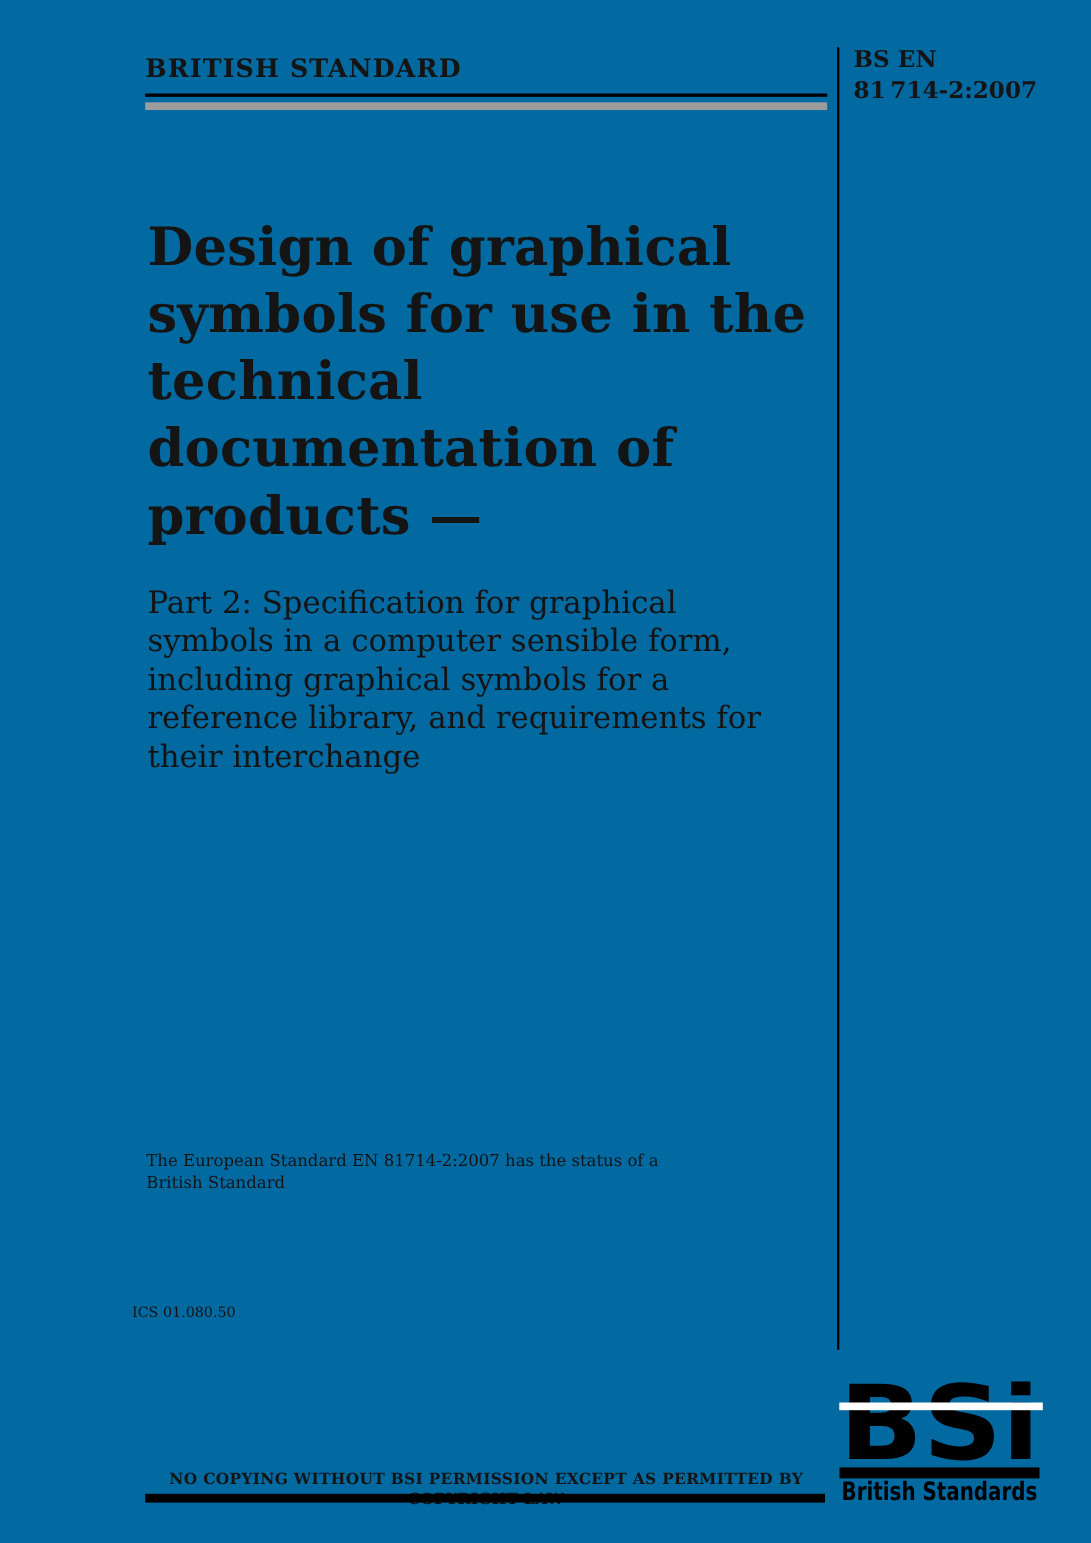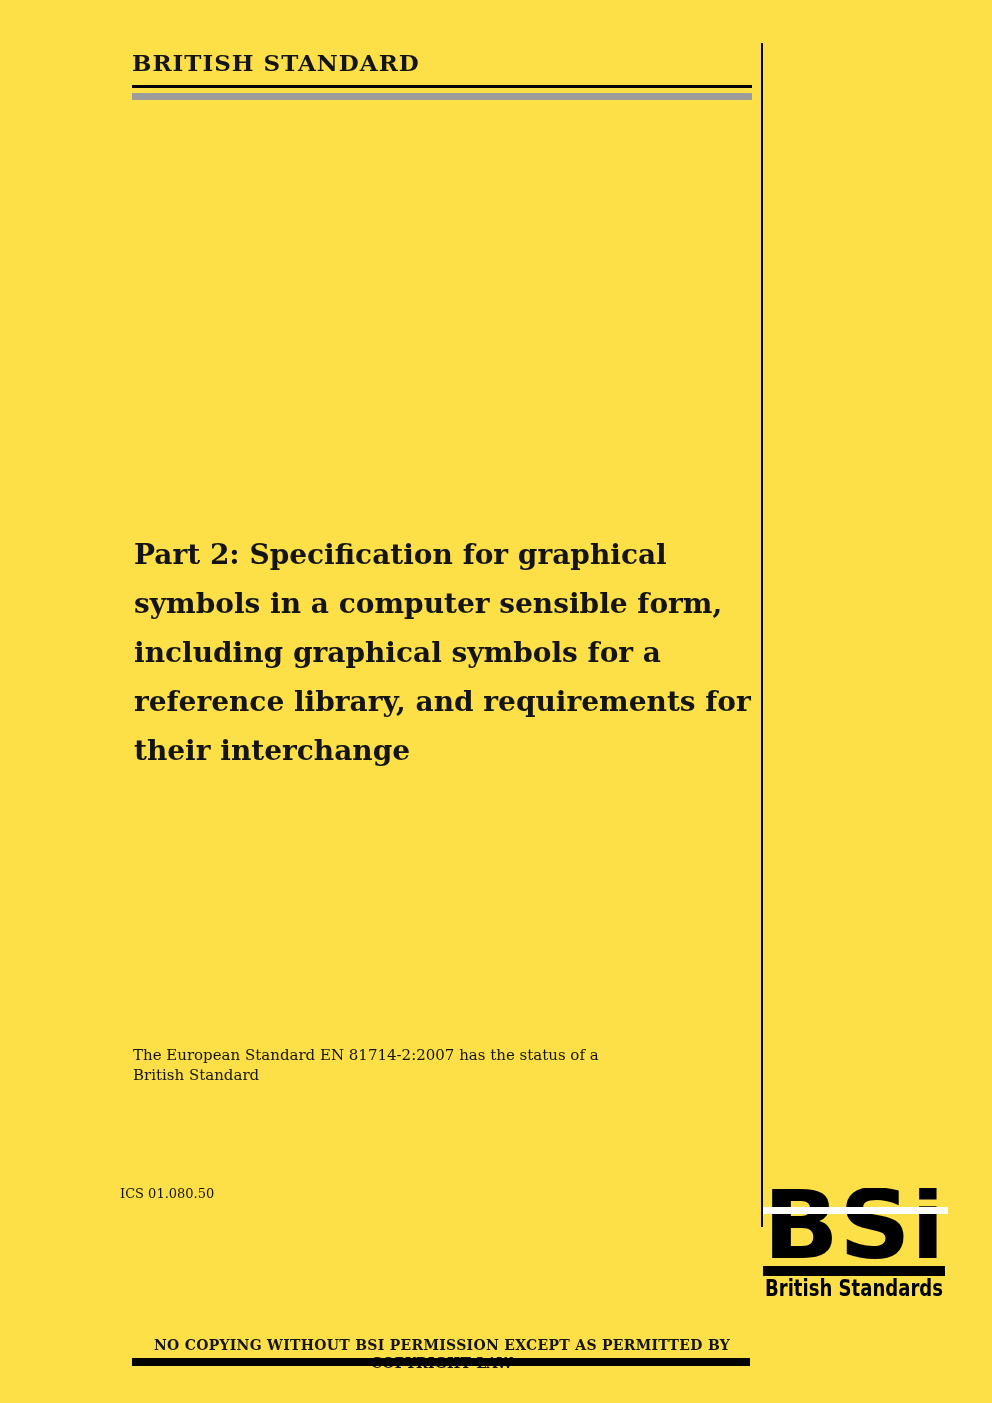--- a/index.html
+++ b/index.html
@@ -1,19 +1,19 @@
 <!DOCTYPE html>
 <html><head>
 <meta charset="utf-8">
 <style>
   html,body{margin:0;padding:0;background:#e8e8e8;}
   .page{
     position:relative;
     width:992px;height:1403px;
-    background:#fde047;
+    background:#0369a1;
     overflow:hidden;
     font-family:"DejaVu Serif", serif;
     color:#141414;
   }
   .multiline{white-space:pre-line;}
 
   .masthead{
     position:absolute;left:132px;top:50px;
     font-size:23px;font-weight:bold;letter-spacing:1px;
     line-height:1.1;margin:0;
@@ -34,21 +34,21 @@
     position:absolute;left:776px;top:40px;
     font-size:21px;font-weight:bold;line-height:28px;
   }
   .title{
     position:absolute;left:134px;top:195px;width:660px;
     font-size:48px;font-weight:bold;line-height:61px;
     margin:0;letter-spacing:0.2px;
   }
   .subtitle{
     position:absolute;left:134px;top:530px;width:640px;
-    font-size:28px;font-weight:bold;line-height:49px;
+    font-size:28px;font-weight:normal;line-height:35px;
     margin:0;
   }
   .status{
     position:absolute;left:133px;top:1045px;width:520px;
     font-size:15px;font-weight:normal;line-height:20px;margin:0;
   }
   .ics{
     position:absolute;left:120px;top:1186px;
     font-size:13px;margin:0;
   }
@@ -56,36 +56,45 @@
     position:absolute;left:132px;top:1336px;width:620px;
     text-align:center;
     font-size:14px;font-weight:bold;letter-spacing:0.3px;
     line-height:1.3;
   }
   .bottom-bar{
     position:absolute;left:132px;top:1358px;width:618px;height:8px;
     background:#000;
   }
   .bsi-logo{
-    position:absolute;left:763px;top:1188px;width:185px;height:112px;text-decoration:underline;
+    position:absolute;left:763px;top:1256px;width:185px;height:112px;text-decoration:underline;
   }
 </style>
 </head>
 <body>
 
 <div class="page">
 
   <div class="masthead">BRITISH STANDARD</div>
 
   <div class="rule-black"></div>
   <div class="rule-gray"></div>
 
   <div class="vdivider"></div>
 
+  <div class="docnum">
+    <div>BS EN</div>
+    <div>81 714-2:2007</div>
+  </div>
 
+  <h1 class="title multiline">Design of graphical
+symbols for use in the
+technical
+documentation of
+products —</h1>
 
   <h2 class="subtitle multiline">Part 2: Specification for graphical
 symbols in a computer sensible form,
 including graphical symbols for a
 reference library, and requirements for
 their interchange</h2>
 
   <p class="status multiline">The European Standard EN 81714-2:2007 has the status of a
 British Standard</p>
 

